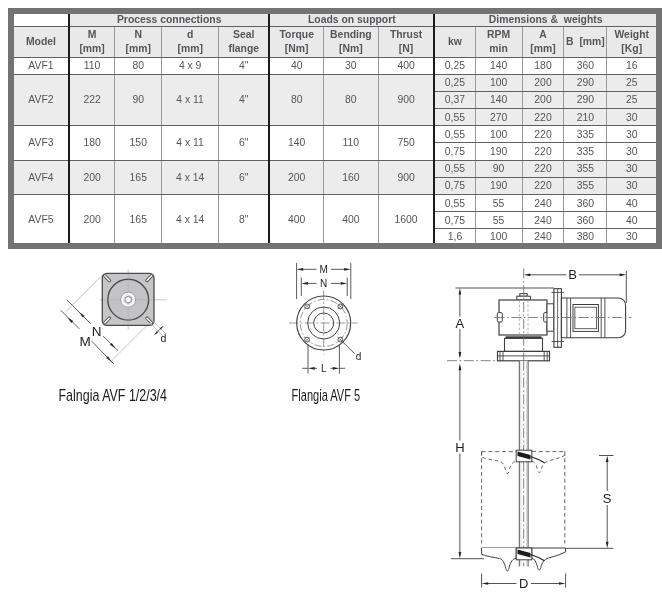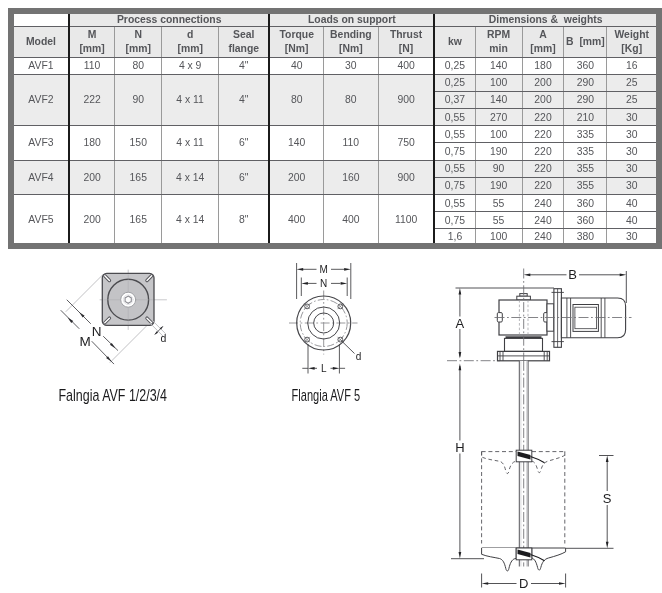--- a/index.html
+++ b/index.html
@@ -152,21 +152,21 @@
           <td>30</td>
         </tr>
  <tr class="w" style="height:17.2px">
   <td class="mod bv" rowspan="3">AVF5</td>
           <td rowspan="3">200</td>
           <td rowspan="3">165</td>
   <td rowspan="3">4 x 14</td>
           <td class="bv" rowspan="3">8"</td>
   <td rowspan="3">400</td>
           <td rowspan="3">400</td>
-          <td class="bv" rowspan="3">1100</td>
+          <td class="bv" rowspan="3">1600</td>
   <td>0,55</td>
           <td>55</td>
           <td>240</td>
           <td>360</td>
           <td>40</td>
  </tr>
  <tr class="w" style="height:17.2px">
           <td>0,75</td>
           <td>55</td>
           <td>240</td>

